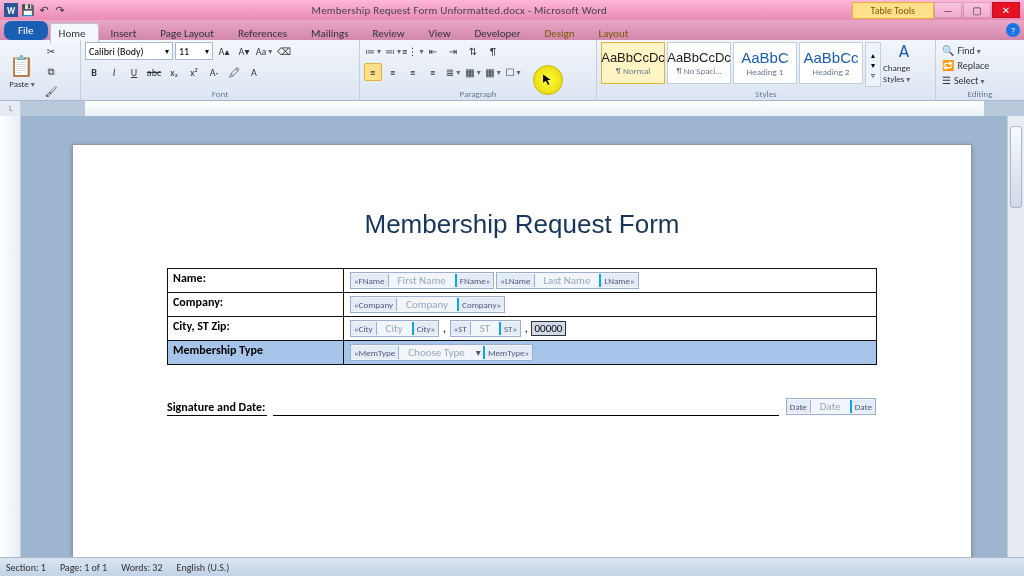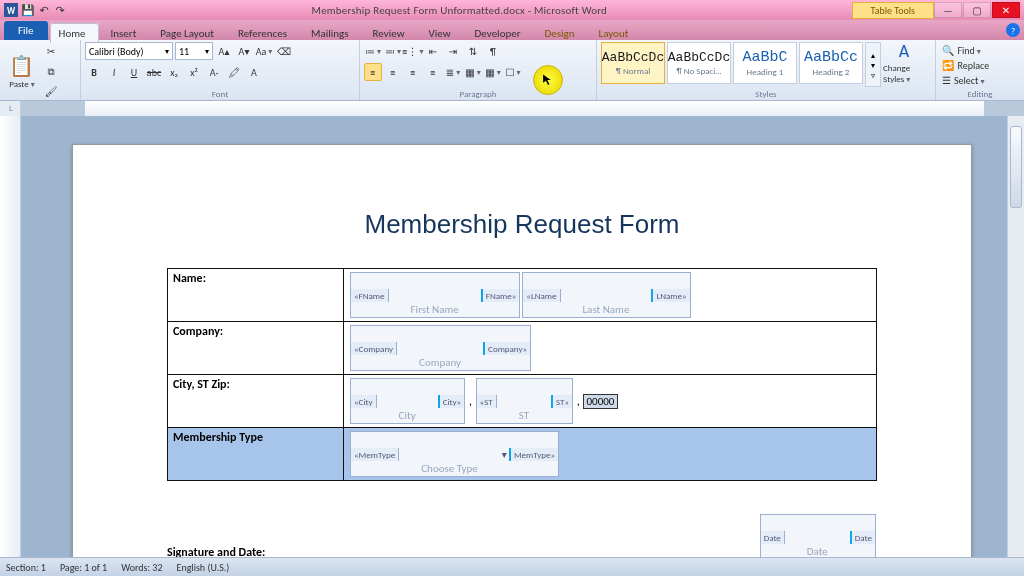--- a/index.html
+++ b/index.html
@@ -9,21 +9,21 @@
   .titlebar .word-icon { width:14px; height:14px; background:#2b579a; color:#fff; display:inline-flex; align-items:center; justify-content:center; font-weight:bold; font-size:9px; margin-right:3px; }
   .titlebar .qa { display:flex; gap:2px; }
   .titlebar .qa span { width:14px; height:14px; display:inline-flex; align-items:center; justify-content:center; color:#333; font-size:11px; }
   .titlebar .title { flex:1; text-align:center; color:#444; letter-spacing:.2px; }
   .titlebar .tools-ctx { background:#ffe08a; border:1px solid #e3b23c; padding:1px 18px; font-size:10px; color:#7a5a00; }
   .titlebar .winbtns { display:flex; gap:1px; margin-left:auto; }
   .titlebar .winbtns span { width:26px; height:14px; display:inline-flex; align-items:center; justify-content:center; background:rgba(255,255,255,.25); border:1px solid rgba(0,0,0,.15); font-size:10px; }
   .titlebar .winbtns .close { background:#e81123; color:#fff; }
   
   .tabs { height:20px; background:linear-gradient(#e9a7c6,#d287aa); display:flex; align-items:flex-end; padding-left:4px; font-size:11px; }
-  .file-tab { background:#1a5fb4; color:#fff; padding:3px 14px; margin-right:2px; border-top-left-radius:3px; border-top-right-radius:3px; }
+  .file-tab { background:#1a5fb4; color:#fff; padding:3px 14px; margin-right:2px; border-top-left-radius:3px; border-top-right-radius:3px;border-radius:7px; }
   .tab { padding:3px 12px; color:#333; border-top-left-radius:3px; border-top-right-radius:3px; }
   .tab.active { background:#f3f6fb; border:1px solid #b8c4d6; border-bottom:none;padding-left:8px; }
   .tab.context { color:#7a5a00; }
   .help-icon { margin-left:auto; margin-right:4px; width:14px; height:14px; border-radius:50%; background:#1a73e8; color:#fff; display:inline-flex; align-items:center; justify-content:center; font-size:9px; align-self:center; }
   
   .ribbon { height:60px; background:linear-gradient(#f3f6fb,#dbe5f2); border-bottom:1px solid #a9b8d0; display:flex; }
   .group { border-right:1px solid #c2cfde; padding:2px 4px 0 4px; display:flex; flex-direction:column; }
   .group-label { text-align:center; font-size:9px; color:#6a7a90; padding:1px 0; }
   .group-body { flex:1; display:flex; align-items:center; gap:2px; }
   .big-btn { display:flex; flex-direction:column; align-items:center; justify-content:center; width:36px; height:44px; }
@@ -33,21 +33,21 @@
   .font-row { display:flex; align-items:center; gap:2px; }
   .font-name { width:80px; height:16px; border:1px solid #a9b8d0; background:#fff; font-size:10px; padding:0 3px; display:flex; align-items:center; justify-content:space-between; }
   .font-size { width:30px; height:16px; border:1px solid #a9b8d0; background:#fff; font-size:10px; padding:0 3px; display:flex; align-items:center; justify-content:space-between; }
   .ico { width:16px; height:16px; display:inline-flex; align-items:center; justify-content:center; font-size:10px; color:#333; border:1px solid transparent; border-radius:2px; }
   .ico.sel { background:#ffe08a; border-color:#e3b23c; }
   .shade-cursor { position:absolute; left:533px; top:65px; width:28px; height:28px; border-radius:50%; background:radial-gradient(#ffff3a,#e6d000); border:1px solid #c7b800; display:flex; align-items:center; justify-content:center; z-index:5; }
   .shade-cursor svg { width:14px; height:14px; }
   .styles-body { display:flex; align-items:stretch; gap:2px; }
   .style-box { width:62px; height:40px; border:1px solid #c2cfde; background:#fff; display:flex; flex-direction:column; align-items:center; justify-content:center; font-size:9px; color:#6a7a90; }
   .style-box.active { background:#fff4c3; border-color:#e3b23c; }
-  .style-box .sample { font-size:13px; color:#1a1a1a; font-family:Liberation Mono, monospace; }
+  .style-box .sample { font-size:13px; color:#1a1a1a; font-family:Liberation Sans, sans-serif; }
   .style-box .sample.head { color:#1a5fb4; font-size:15px; }
   .style-more { width:14px; display:flex; flex-direction:column; justify-content:center; border:1px solid #c2cfde; background:#eef3fa; font-size:8px; text-align:center; }
   .change-styles { width:42px; height:40px; display:flex; flex-direction:column; align-items:center; justify-content:center; font-size:9px; color:#333; }
   .edit-col { display:flex; flex-direction:column; gap:2px; font-size:10px; color:#333; padding:2px 2px 0 2px; }
   .edit-col div { display:flex; align-items:center; gap:3px; white-space:nowrap; }
   
   .ruler-corner { height:16px; background:#e6ecf3; border-bottom:1px solid #c2cfde; display:flex; }
   .ruler-corner .sel { width:20px; border-right:1px solid #c2cfde; display:flex; align-items:center; justify-content:center; font-size:9px; color:#555; }
   .ruler { flex:1; position:relative; background:linear-gradient(#fff,#e7eef6); }
   .ruler .shade { position:absolute; top:0; bottom:0; background:#b9c9dc; }
@@ -58,21 +58,21 @@
   .scroll-v { position:absolute; right:0; top:0; bottom:0; width:16px; background:#e7ecf3; border-left:1px solid #c2cfde; }
   .scroll-v .thumb { position:absolute; left:2px; right:2px; top:10px; height:80px; background:linear-gradient(#f7f9fc,#cfd9e6); border:1px solid #a9b8d0; border-radius:3px; }
   .page { position:absolute; left:72px; top:28px; width:900px; height:520px; background:#fff; border:1px solid #999; box-shadow:0 1px 4px rgba(0,0,0,.25); padding:40px 94px 0 94px; box-sizing:border-box; font-family:Calibri, Arial, sans-serif; color:#000; }
   .doc-title { text-align:center; font-family:Liberation Sans, sans-serif; font-size:26px; color:#17365d; margin:24px 0 28px; }
   table.form { width:100%; border-collapse:collapse; font-size:12px;border-radius:10px; }
   table.form th, table.form td { border:1px solid #111; padding:2px 5px; text-align:left; vertical-align:top; }
   table.form th { width:165px; font-weight:bold; font-size:12px; }
   .cc-wrap { display:inline-flex; align-items:center; border:1px solid #9bb0d0; background:#f2f6fb; font-size:10px; color:#557; margin:1px 1px; }
   .cc-tag { background:#e3ecf7; border-right:1px solid #9bb0d0; padding:1px 3px; font-size:9px; color:#557; }
   .cc-tag.end { border-left:2px solid #0ea5e9; border-right:none; }
-  .cc-ph { padding:1px 22px; color:#9aa7bb; font-size:11px;margin-top:29px; }
+  .cc-ph { padding:1px 9px; color:#9aa7bb; font-size:11px; }
   tr.active-row th, tr.active-row td { background:#a7c5ea; }
   .sig-row { margin-top:32px; display:flex; align-items:flex-end; font-size:12px; }
   .sig-label { font-weight:bold; border-bottom:1px solid #000; padding:0 2px 1px 0; }
   .sig-line { flex:1; border-bottom:1px solid #000; margin:0 6px; }
   
   .status { position:absolute; left:0; right:0; bottom:0; height:18px; background:linear-gradient(#dbe5f2,#c3d2e6); border-top:1px solid #a9b8d0; display:flex; align-items:center; font-size:10px; color:#333; padding:0 6px; gap:14px; }
   .caret-dn::after { content:"▾"; font-size:8px; margin-left:2px; color:#667; }
 </style>
 </head>
 <body>

